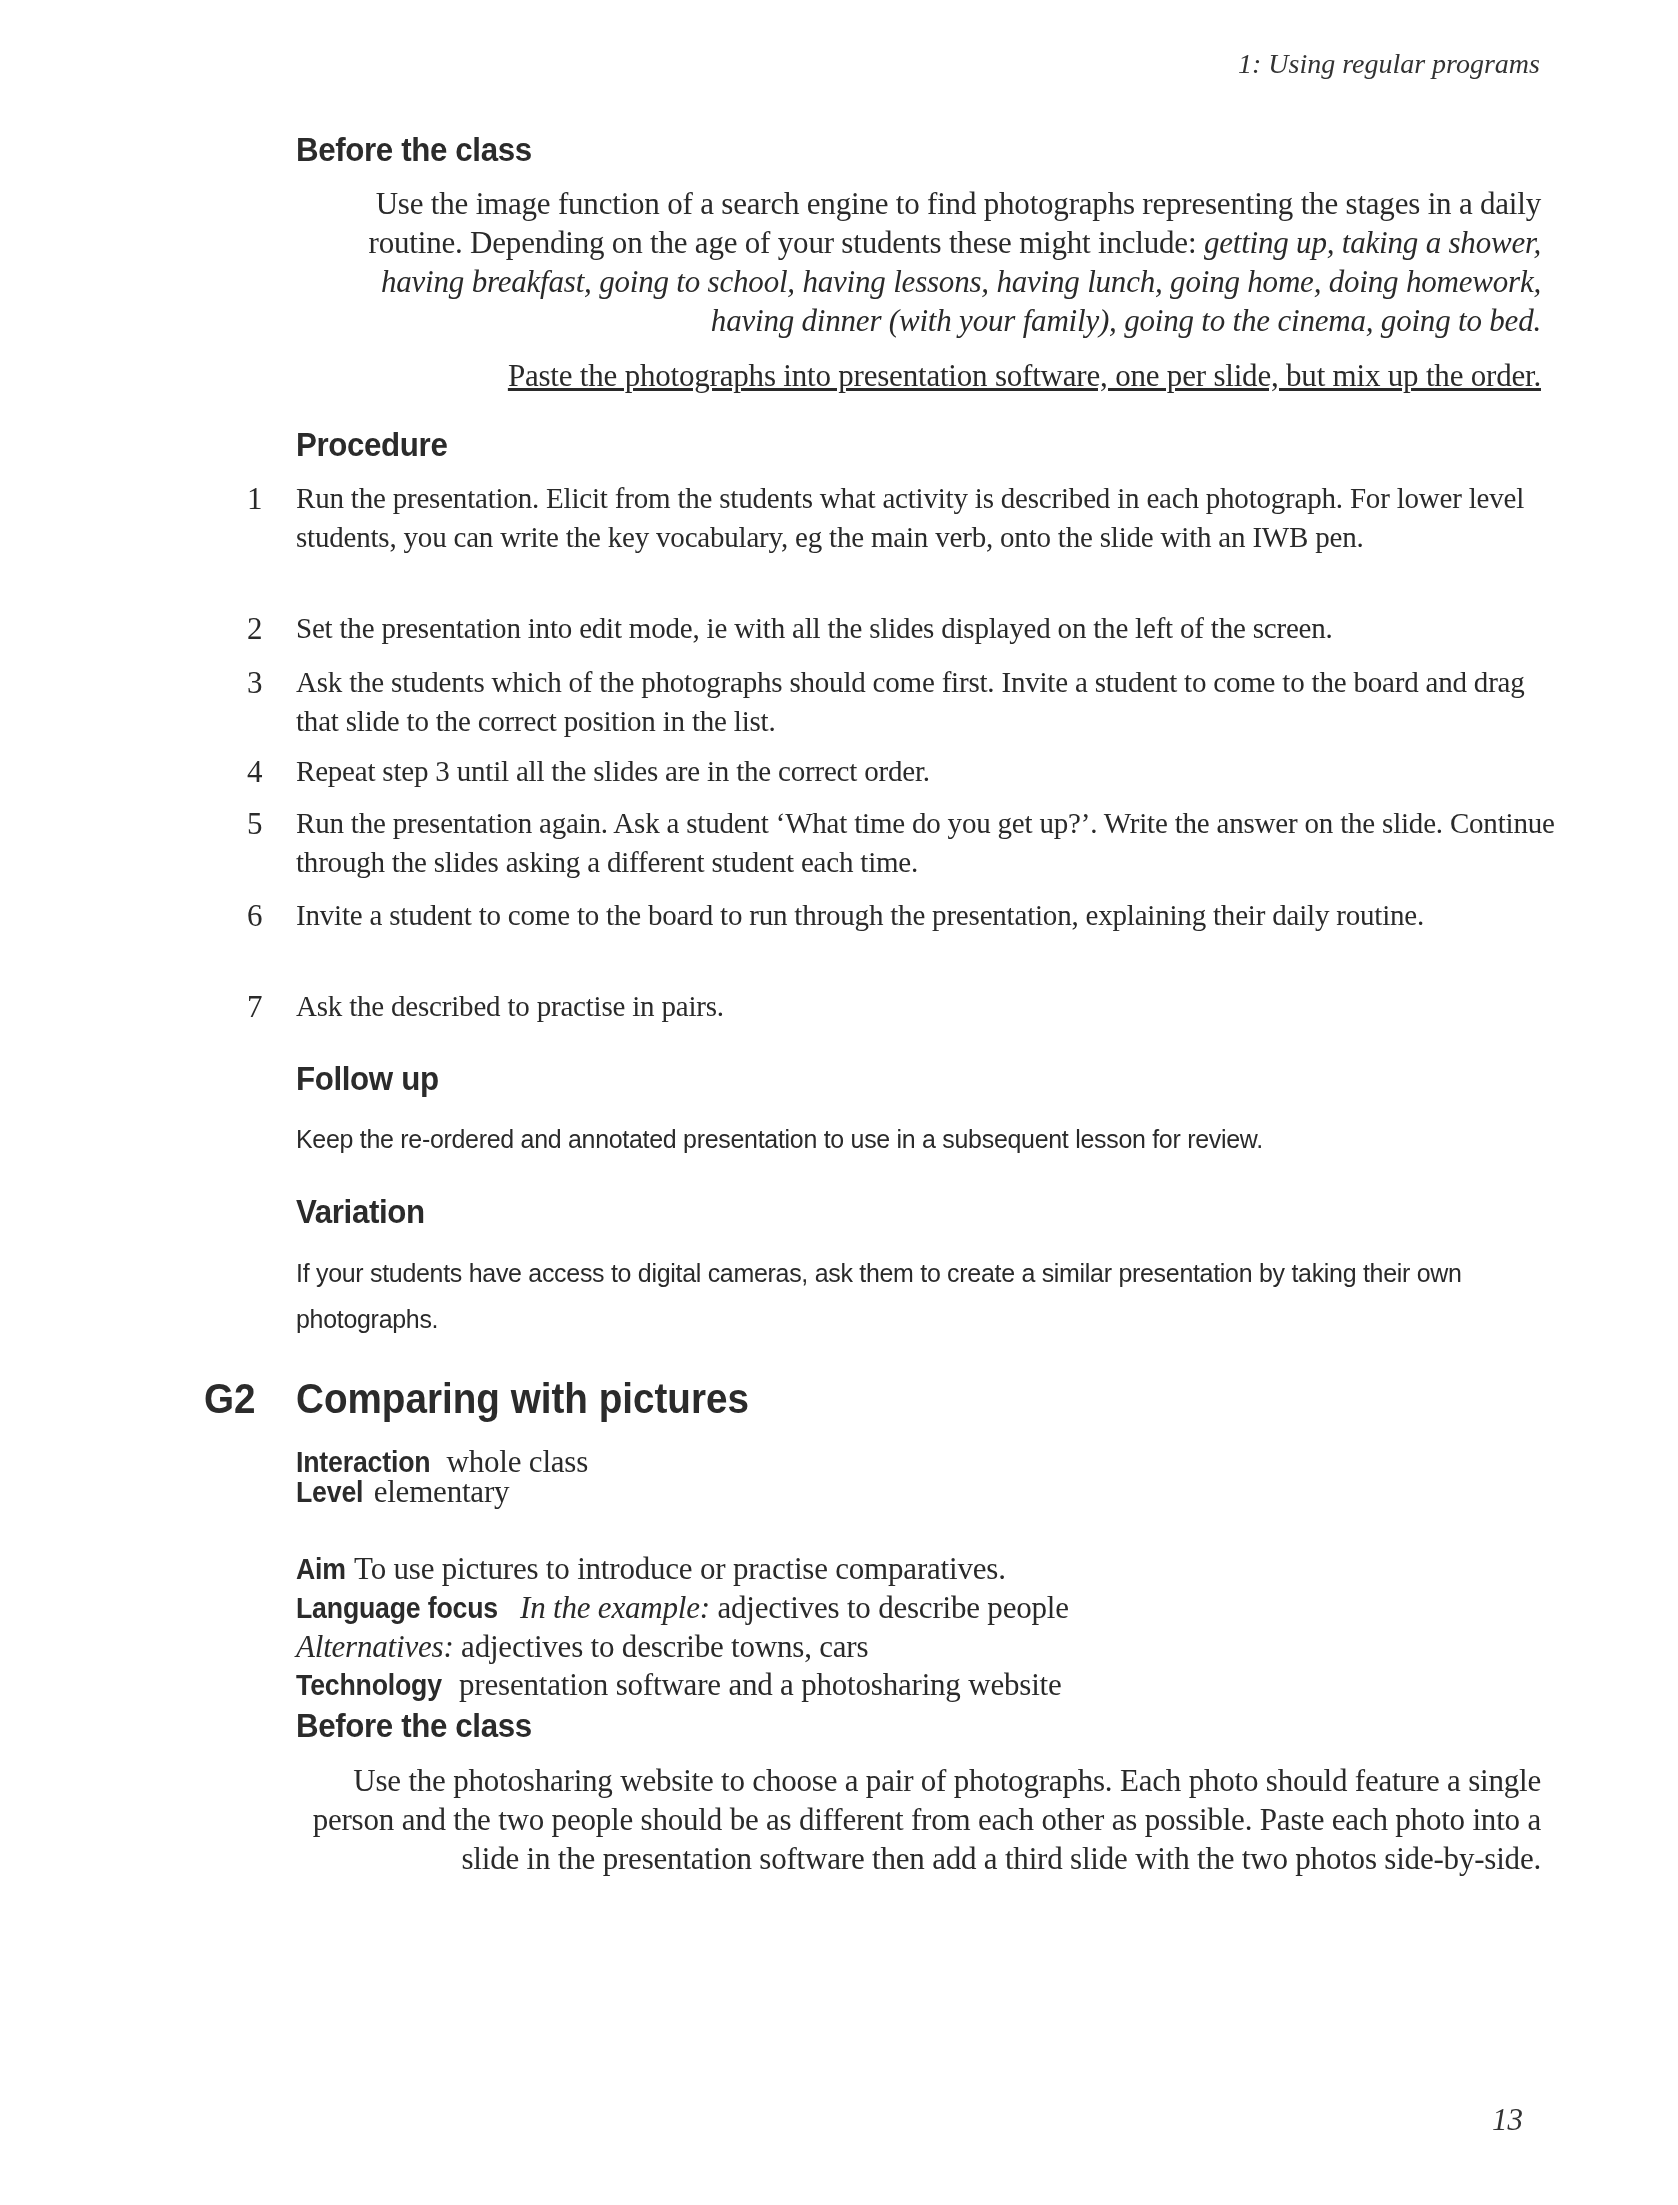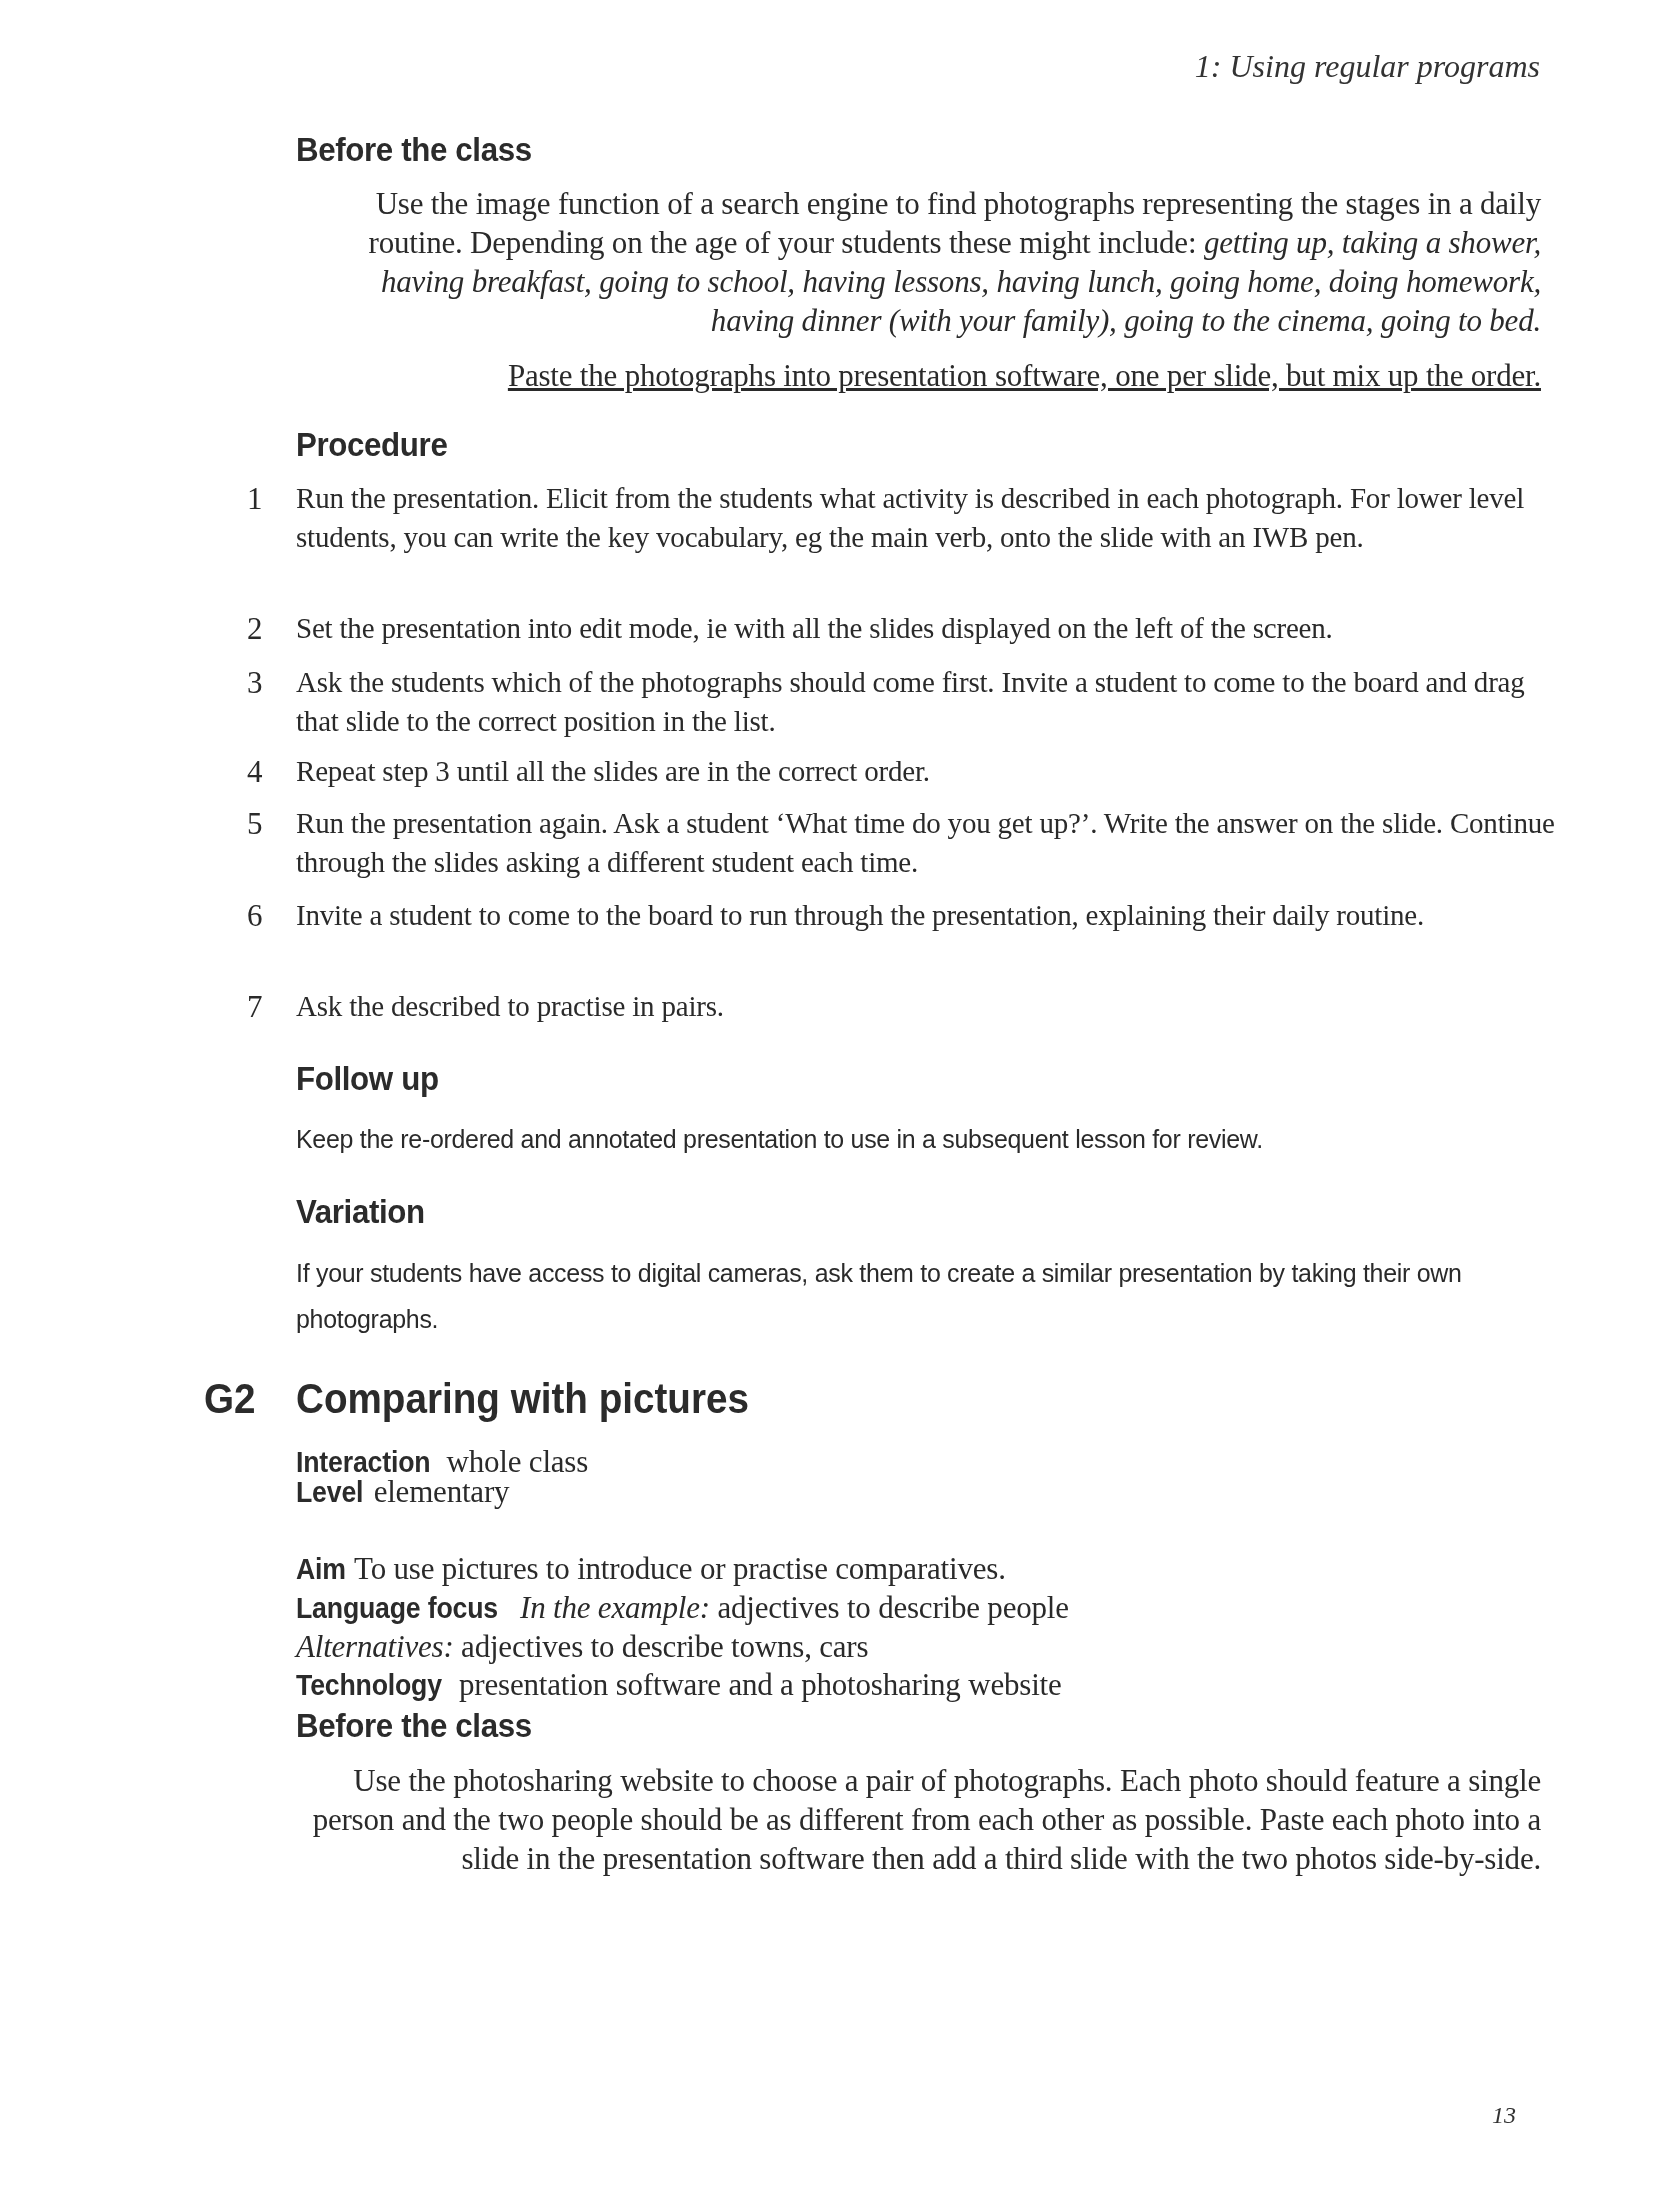--- a/index.html
+++ b/index.html
@@ -9,27 +9,27 @@
       background: #ffffff;
       position: relative;
       overflow: hidden;
       color: #2a2a2a;
       font-family: "Liberation Serif", "DejaVu Serif", serif;
     }
     .abs { position: absolute; }
     .running-head {
       top: 48px; right: 139px;
       font-style: italic;
-      font-size: 32px;
+      font-size: 28px;
       color: #333;
     }
     .page-number {
       top: 2102px; left: 1492px;
       font-style: italic;
-      font-size: 24px;
+      font-size: 31px;
       color: #333;
     }
     .sans-head {
       font-family: "Liberation Sans", "DejaVu Sans", sans-serif;
       font-weight: bold;
       font-size: 34px;
       color: #2b2b2b;
       letter-spacing: -0.4px;
       transform: scaleX(0.92);
       transform-origin: left center;

